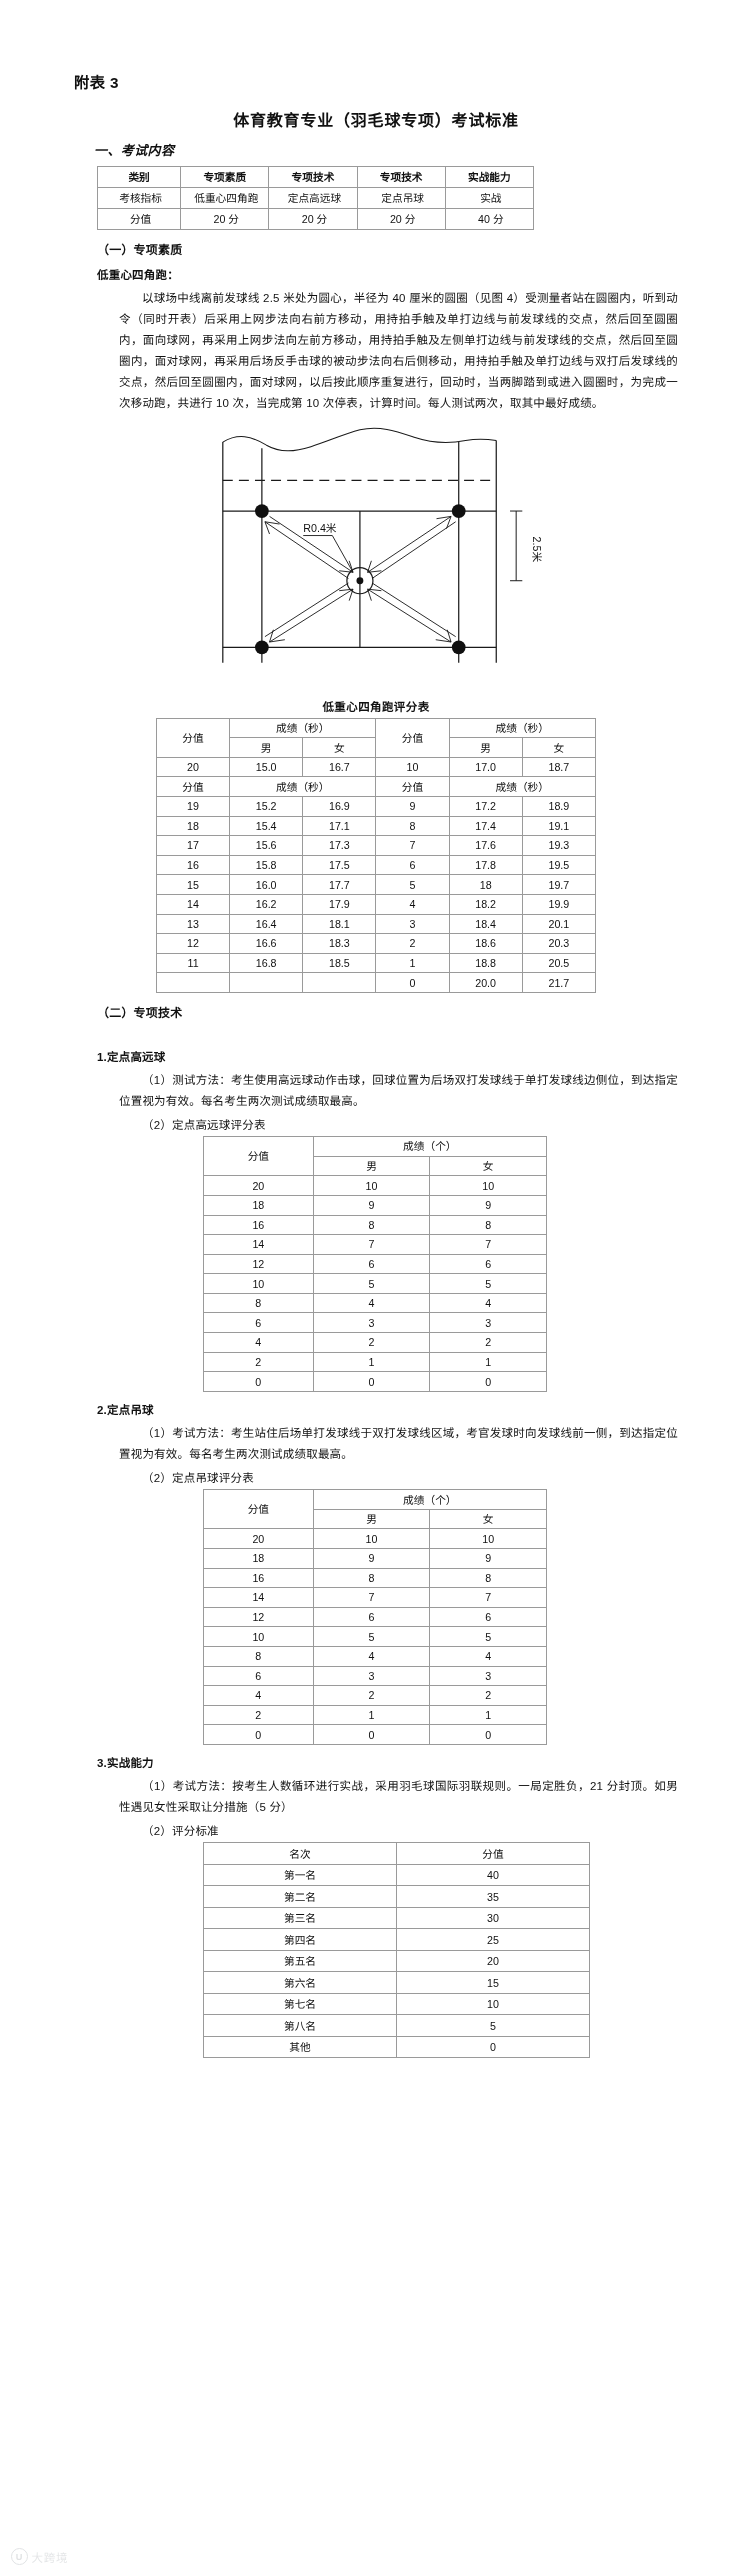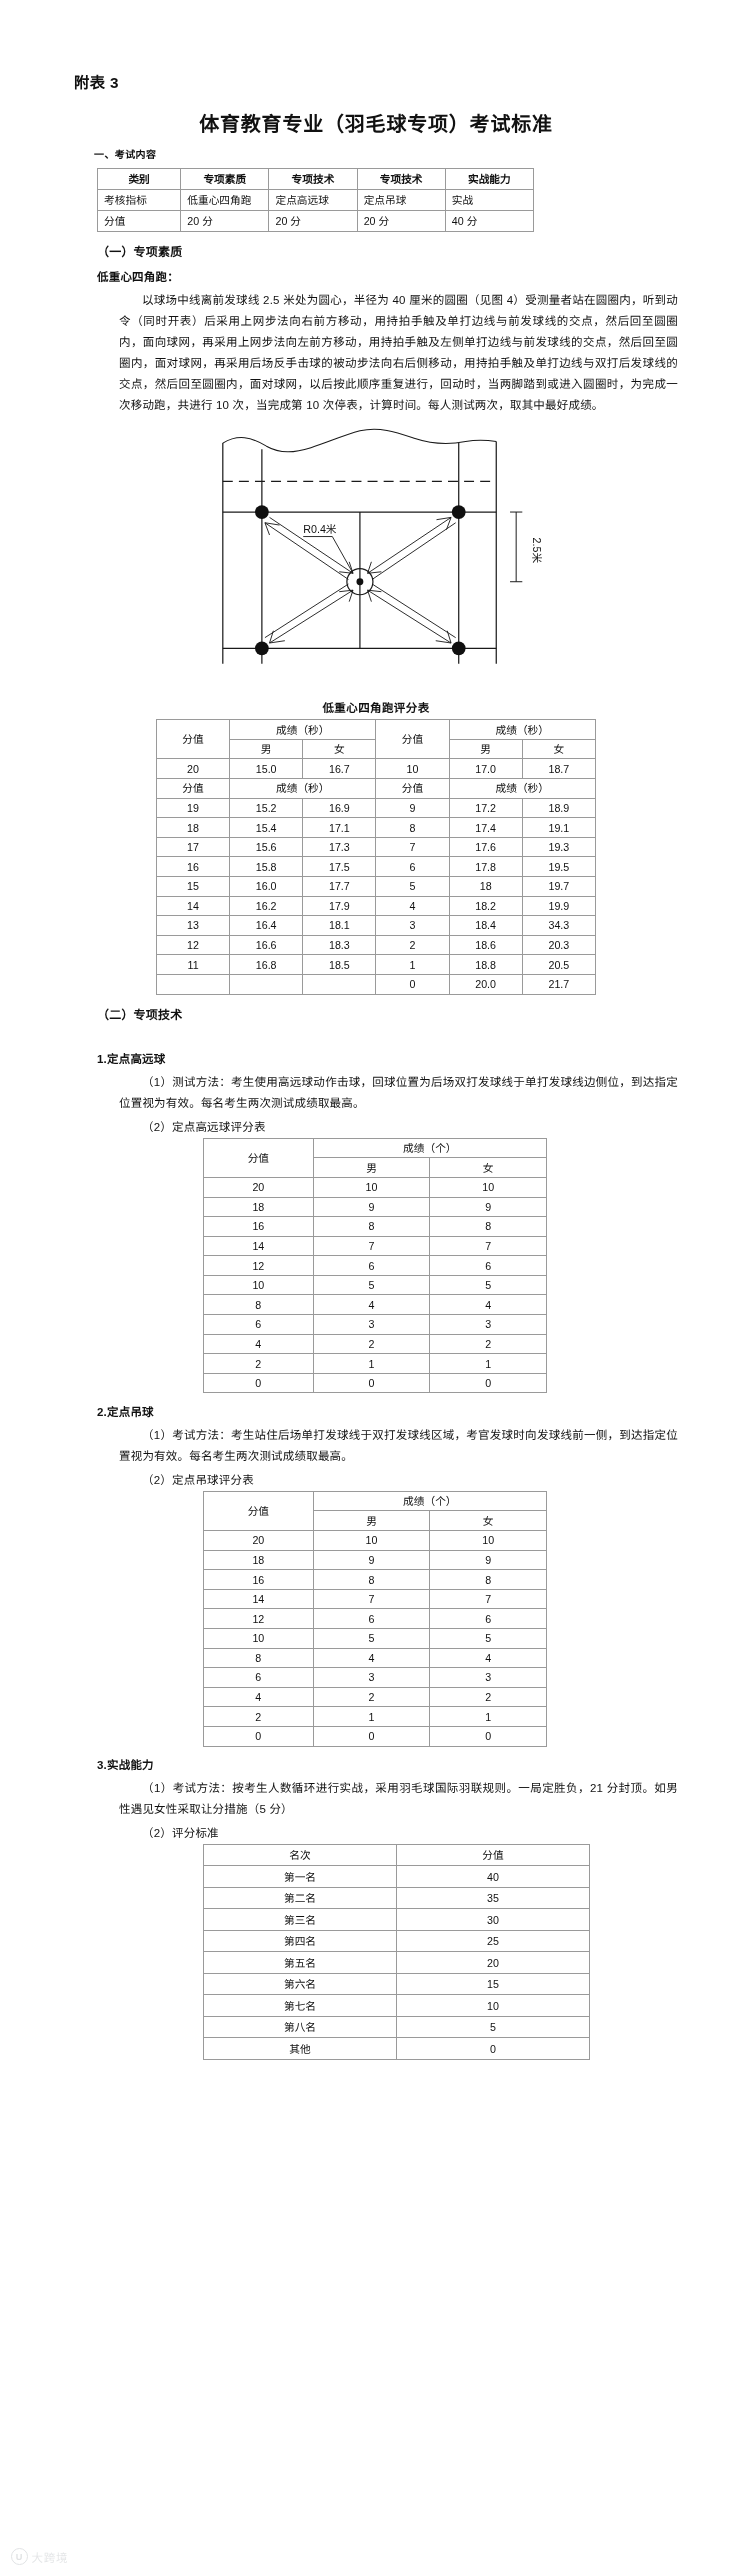--- a/index.html
+++ b/index.html
@@ -26,32 +26,33 @@
 
   
   .attach-label {
     font-size: 15.3px;
     font-weight: bold;
     letter-spacing: 0.4px;
     margin: 0 0 17px 0;
     line-height: 1.3;
   }
   .doc-title {
-    font-size: 20px;
+    font-size: 16px;
     font-weight: bold;
     text-align: center;
     margin: 0 0 7.7px 0;
     letter-spacing: 0.8px;
     line-height: 1.4;
   }
   .sec-h1 {
-    font-size: 10px;
+    font-size: 13px;
     font-weight: bold;
     margin: 0 0 7px 20px;
     letter-spacing: 0.4px;
+    font-style: italic;
   }
   .sec-h2 {
     font-size: 12px;
     font-weight: bold;
     margin: 10px 0 7px 23px;
     letter-spacing: 0.2px;
   }
   .sec-h3 {
     font-size: 11.5px;
     font-weight: bold;
@@ -91,21 +92,21 @@
     width: 437px;
     margin: 0 0 4.6px 23px;
   }
   .tbl-summary td {
     height: 21px;
     font-size: 10.7px;
   }
   .tbl-summary tr:first-child td { font-weight: bold; }
   .tbl-summary td:first-child { width: 83px; }
   .tbl-summary td { width: 88px; margin-left: 32px; }
-  .tbl-summary td.lft { text-align: left; padding-left: 6.1px; }
+  .tbl-summary td.lft { text-align: center; padding-left: 6.1px; }
 
   
   .tbl-caption {
     font-size: 11.5px;
     font-weight: bold;
     text-align: center;
     margin: 26px 0 3.8px 0;
     letter-spacing: 0.4px;
   }
 
@@ -372,21 +373,21 @@
         <td>4</td>
         <td>18.2</td>
         <td>19.9</td>
       </tr>
       <tr>
         <td>13</td>
         <td>16.4</td>
         <td>18.1</td>
         <td>3</td>
         <td>18.4</td>
-        <td>34.3</td>
+        <td>20.1</td>
       </tr>
       <tr>
         <td>12</td>
         <td>16.6</td>
         <td>18.3</td>
         <td>2</td>
         <td>18.6</td>
         <td>20.3</td>
       </tr>
       <tr>

